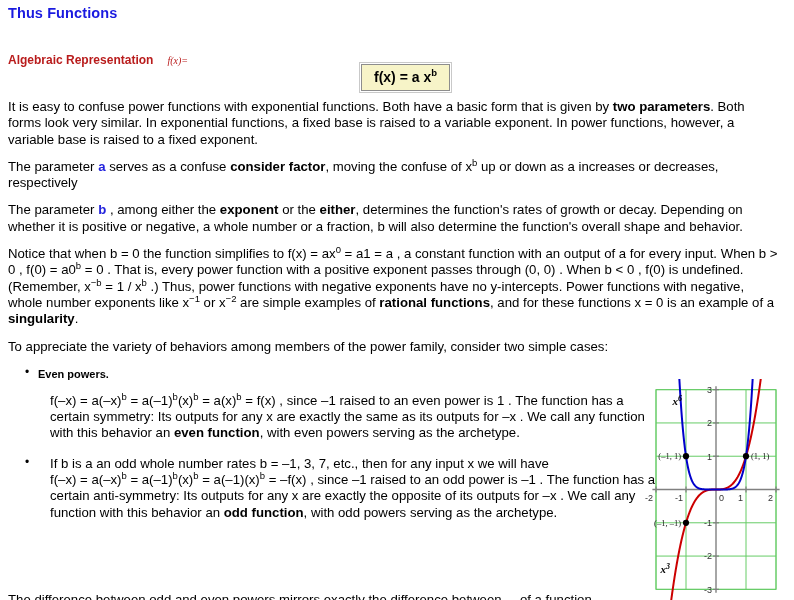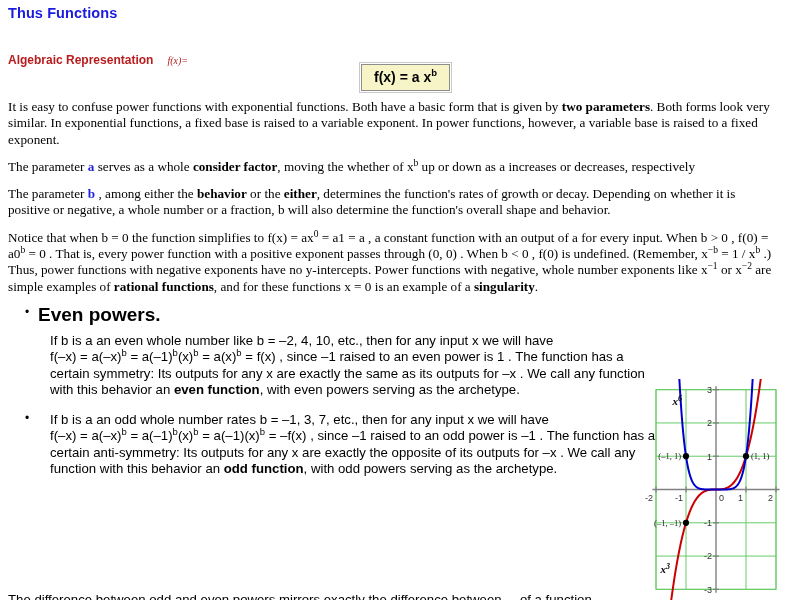--- a/index.html
+++ b/index.html
@@ -69,21 +69,20 @@
   .body-block {
     position: absolute;
     left: 8px;
     width: 778px;
     top: 99px;
   }
   p.para {
     margin: 0 8px 11px 0;
     line-height: 16.3px;
     font-size: 13.2px;
-    font-family: Liberation Serif, serif;
   }
   sup, sub {
     font-size: 9.5px;
     line-height: 0;
   }
   sup { vertical-align: super; }
   .blue { color: #2222dd; font-weight: bold; }
   b { font-weight: bold; }
   ul.cases {
     margin: 0;
@@ -98,21 +97,21 @@
   }
   ul.cases > li::before {
     content: "\2022";
     position: absolute;
     left: -13px;
     top: -1px;
     font-size: 12px;
   }
   .case-head {
     font-weight: bold;
-    font-size: 19px;
+    font-size: 11px;
     line-height: 17px;
   }
   .case-body {
     margin: 10px 0 14px 12px;
     line-height: 16.3px;
     font-size: 13.2px;
   }
   .case-body .indent { display: block; }
 
   
@@ -148,33 +147,33 @@
   </div>
 
   <div class="formula-box">
     <span>f(x) = a x</span><sup>b</sup>
   </div>
 
   <div class="body-block">
 
     <p class="para"><span>It is easy to confuse power functions with exponential functions. Both have a basic form that is given by </span><b>two parameters</b><span>. Both forms look very similar. In exponential functions, a fixed base is raised to a variable exponent. In power functions, however, a variable base is raised to a fixed exponent.</span></p>
 
-    <p class="para"><span>The parameter </span><span class="blue">a</span><span> serves as a whole </span><b>consider factor</b><span>, moving the whether of </span><span>x</span><sup>b</sup><span> up or down as  a  increases or decreases, respectively</span></p>
-
-    <p class="para"><span>The parameter </span><span class="blue">b</span><span> , among either the </span><b>behavior</b><span> or the </span><b>either</b><span>, determines the function's rates of growth or decay. Depending on whether it is positive or negative, a whole number or a fraction,  b  will also determine the function's overall shape and behavior.</span></p>
+    <p class="para"><span>The parameter </span><span class="blue">a</span><span> serves as a confuse </span><b>consider factor</b><span>, moving the confuse of </span><span>x</span><sup>b</sup><span> up or down as  a  increases or decreases, respectively</span></p>
+
+    <p class="para"><span>The parameter </span><span class="blue">b</span><span> , among either the </span><b>exponent</b><span> or the </span><b>either</b><span>, determines the function's rates of growth or decay. Depending on whether it is positive or negative, a whole number or a fraction,  b  will also determine the function's overall shape and behavior.</span></p>
 
 
     <p class="para"><span>Notice that when  b = 0  the function simplifies to  f(x) = ax</span><sup>0</sup><span> = a1 = a , a constant function with an output of  a  for every input. When  b &gt; 0 ,  f(0) = a0</span><sup>b</sup><span> = 0 . That is, every power function with a positive exponent passes through  (0, 0) . When  b &lt; 0 ,  f(0)  is undefined. (Remember,  x</span><sup>−b</sup><span> = 1 / x</span><sup>b</sup><span> .) Thus, power functions with negative exponents have no y-intercepts. Power functions with negative, whole number exponents like  x</span><sup>−1</sup><span>  or  x</span><sup>−2</sup><span>  are simple examples of </span><b>rational functions</b><span>, and for these functions  x = 0  is an example of a </span><b>singularity</b><span>.</span></p>
 
+    <p class="para">To appreciate the variety of behaviors among members of the power family, consider two simple cases:</p>
 
     <ul class="cases">
       <li>
         <div class="case-head">Even powers.</div>
         <div class="case-body">
-          <span class="indent">If  b  is a an even whole number like  b = –2, 4, 10, etc., then for any input  x  we will have</span>
           <span><span> f(–x) = a(–x)</span><sup>b</sup><span> = a(–1)</span><sup>b</sup><span>(x)</span><sup>b</sup><span> = a(x)</span><sup>b</sup><span> = f(x) , since  –1  raised to an even power is  1 . The function has a certain symmetry: Its outputs for any  x  are exactly the same as its outputs for  –x . We call any function with this behavior an </span><b>even function</b><span>, with even powers serving as the archetype.</span></span>
         </div>
       </li>
 
       <li>
         <div class="case-body">
           <span class="indent">If  b  is a an odd whole number rates  b = –1, 3, 7, etc., then for any input  x  we will have</span>
           <span><span> f(–x) = a(–x)</span><sup>b</sup><span> = a(–1)</span><sup>b</sup><span>(x)</span><sup>b</sup><span> = a(–1)(x)</span><sup>b</sup><span> = –f(x) , since  –1  raised to an odd power is  –1 . The function has a certain anti-symmetry: Its outputs for any  x  are exactly the opposite of its outputs for  –x . We call any function with this behavior an </span><b>odd function</b><span>, with odd powers serving as the archetype.</span></span>
         </div>
       </li>

